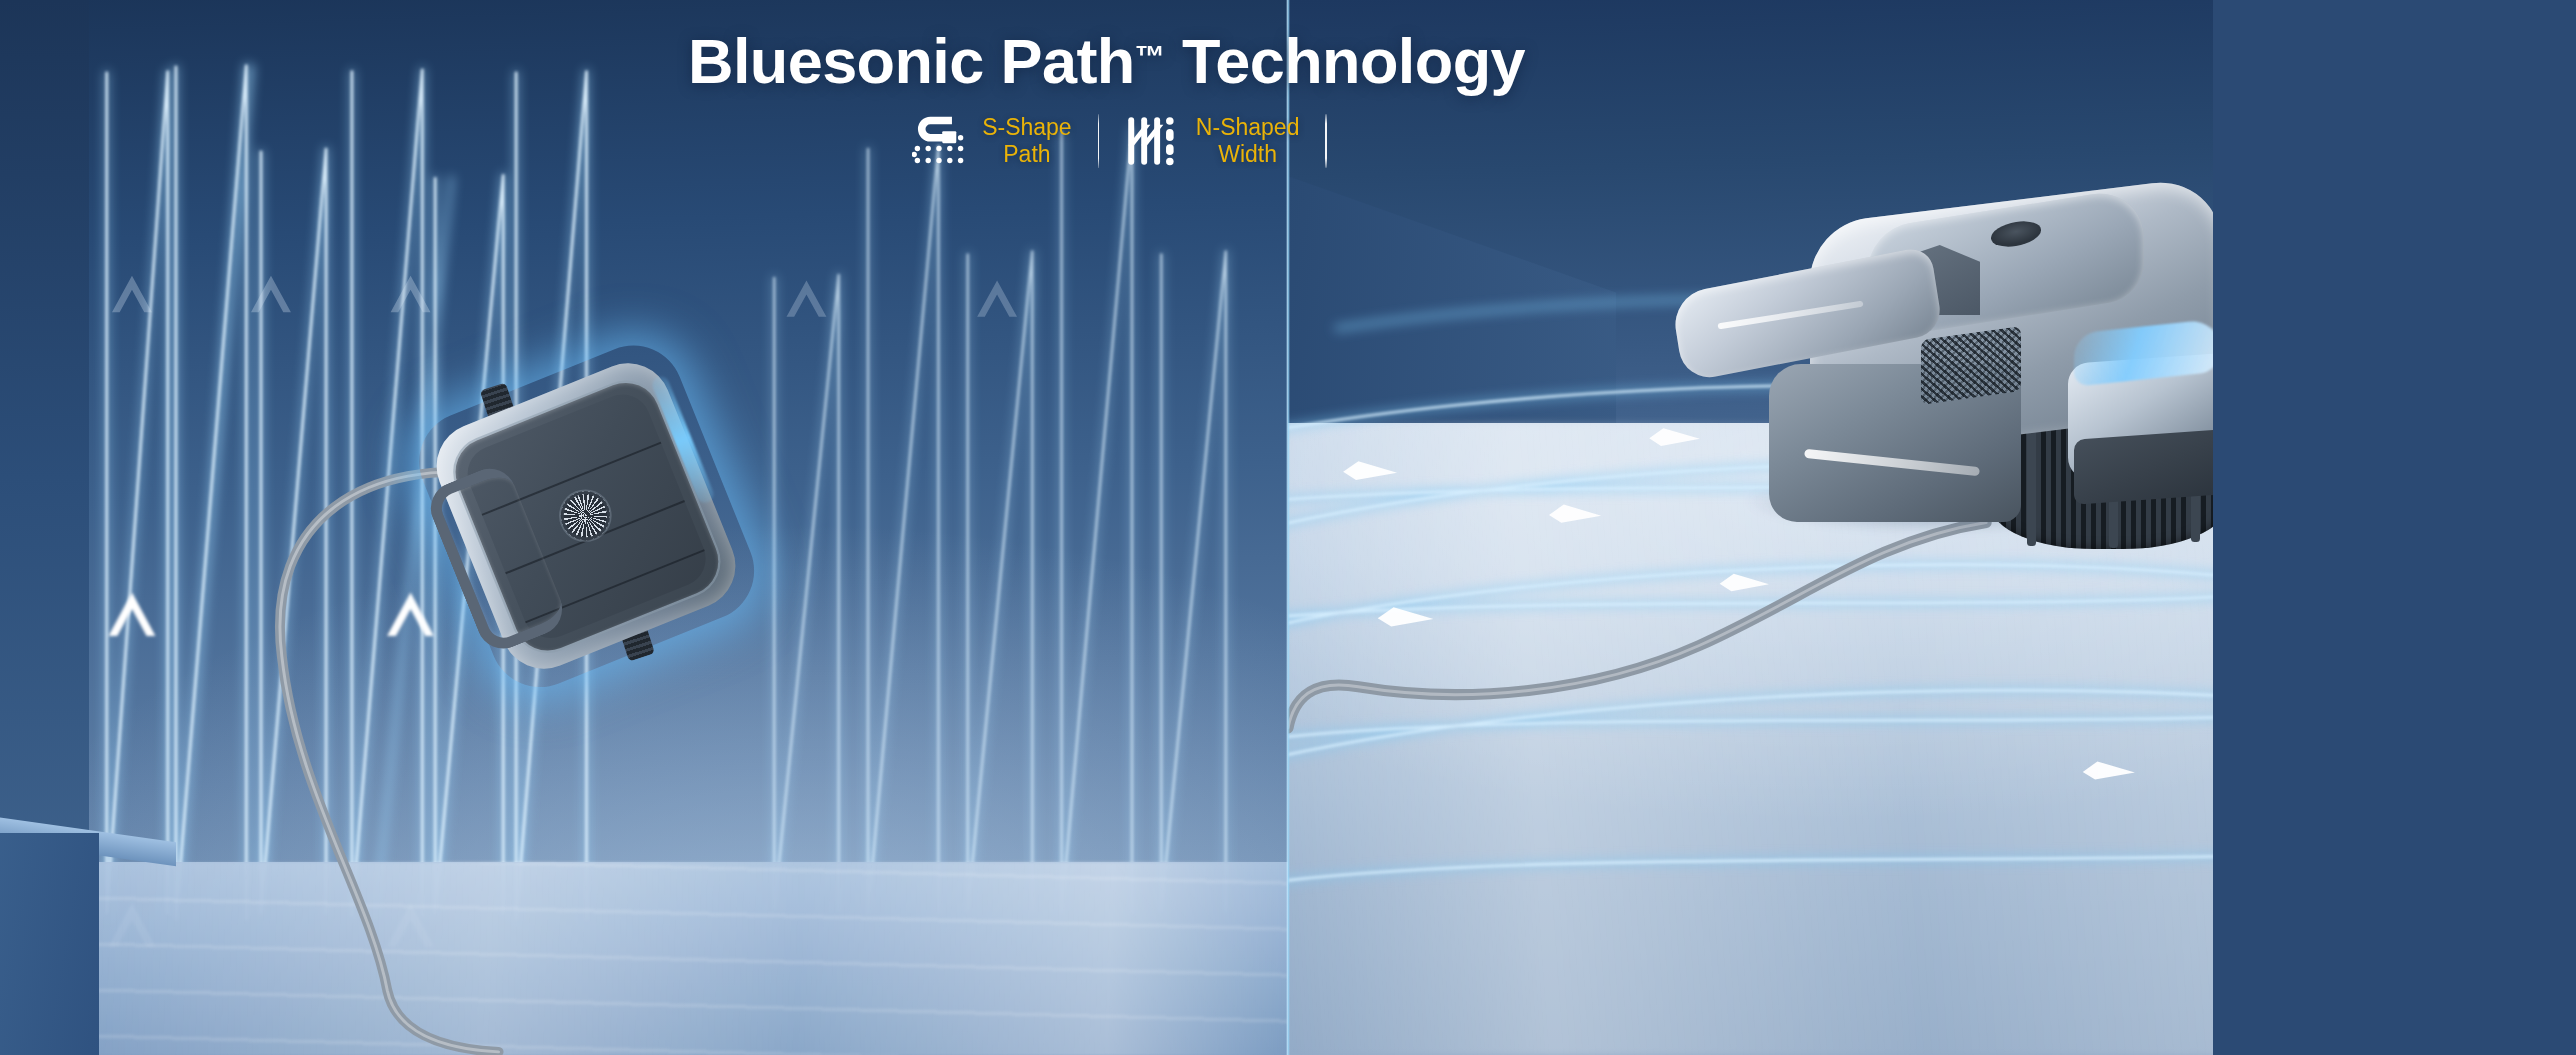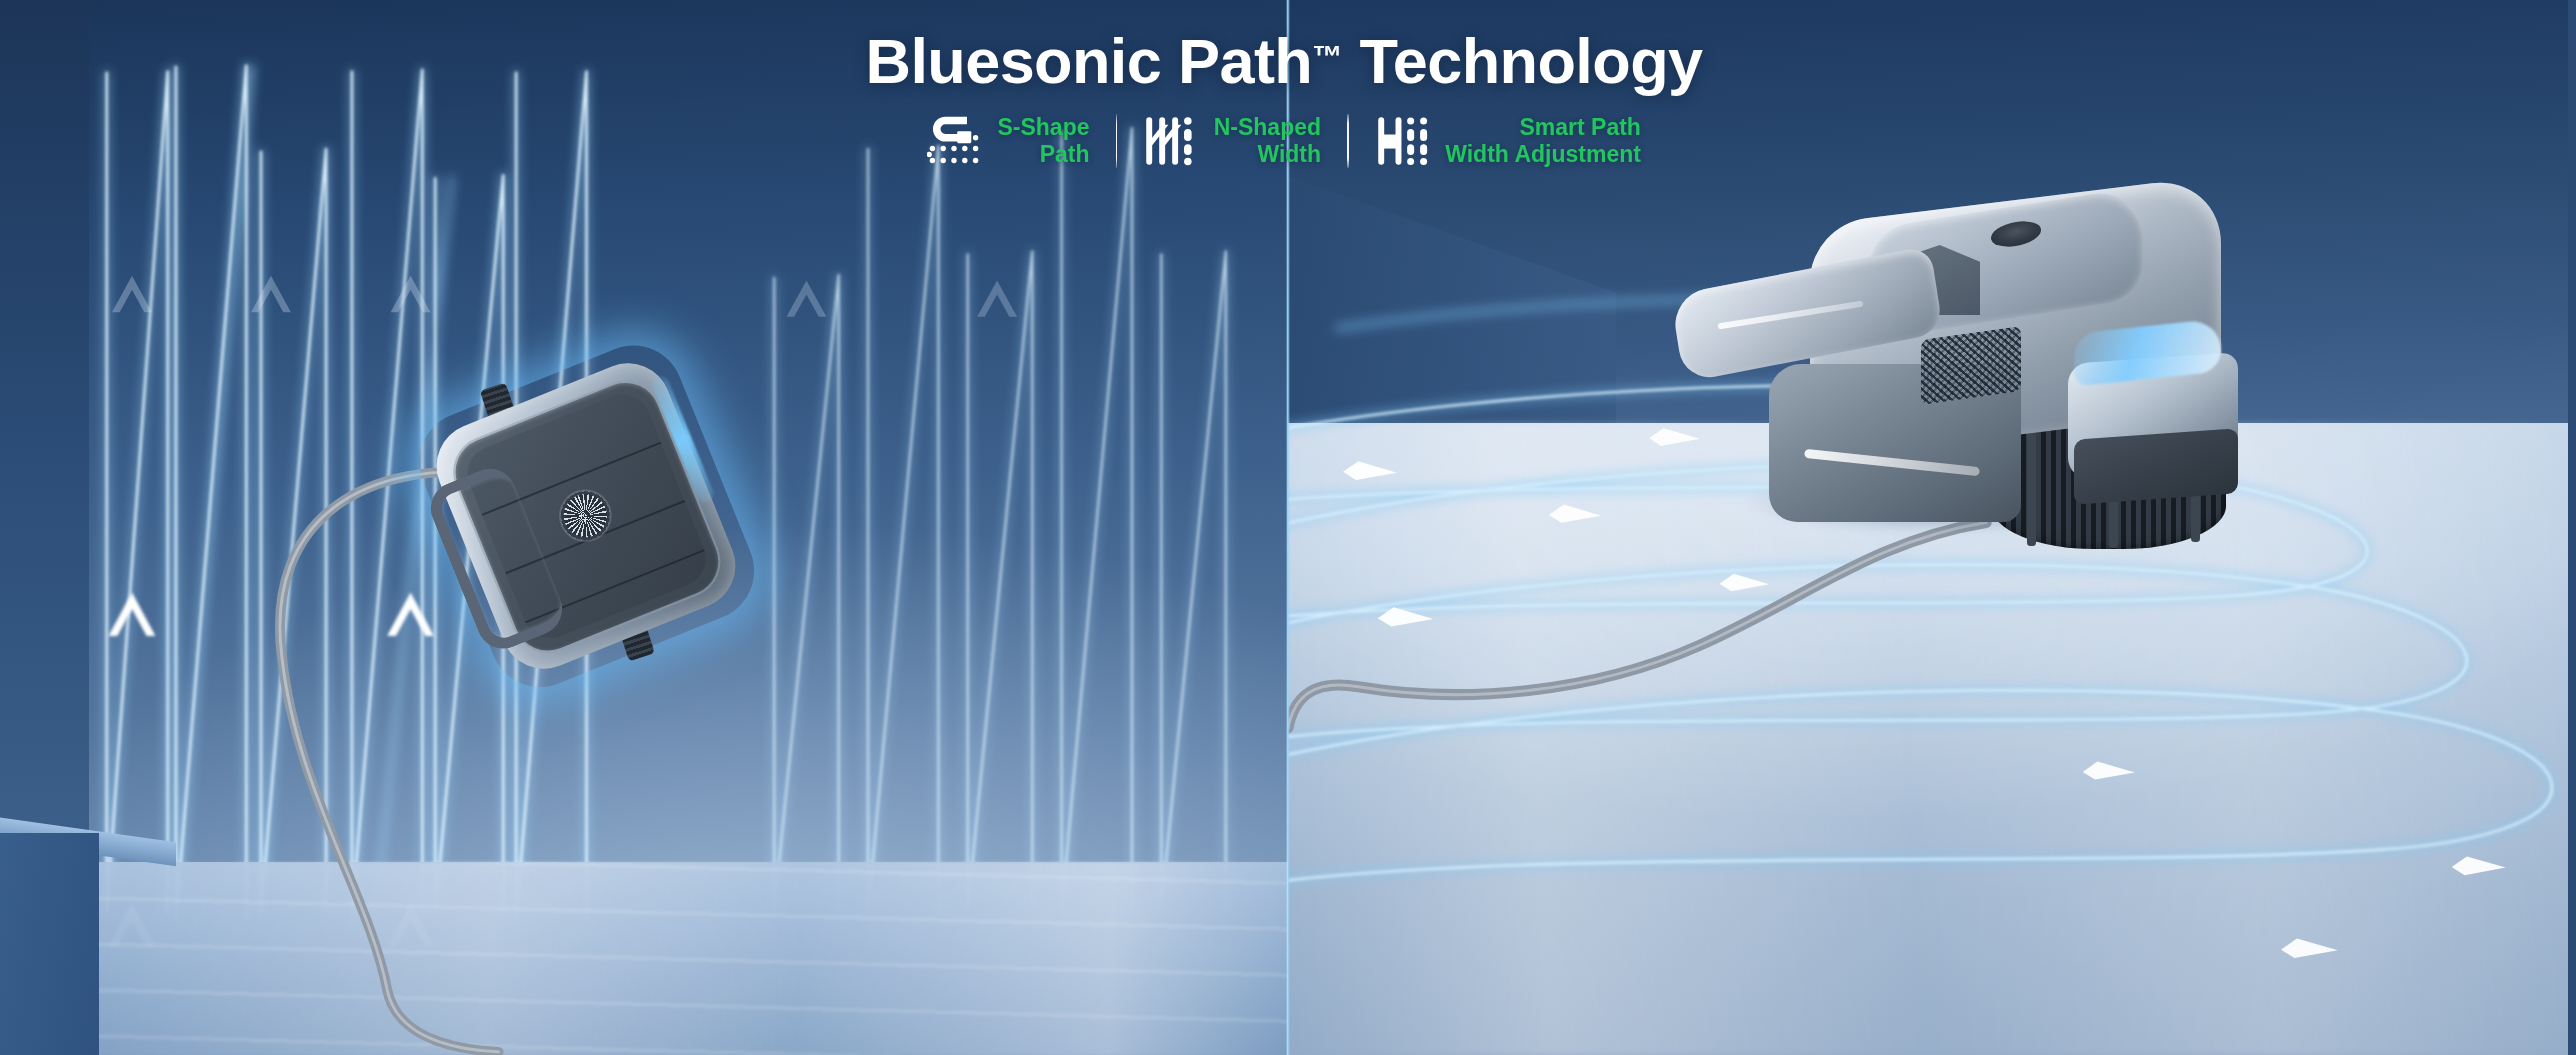--- a/index.html
+++ b/index.html
@@ -3,21 +3,21 @@
 <meta charset="utf-8">
 <title>Bluesonic Path Technology</title>
 <style>
   * { margin:0; padding:0; box-sizing:border-box; }
   html,body { width:2576px; height:1056px; overflow:hidden; }
   body {
     font-family:"Liberation Sans", sans-serif;
     background:#2b4a74;
     position:relative;
   }
-  #stage { position:absolute; inset:0; width:2568px; height:1056px; overflow:hidden;padding-left:7px; }
+  #stage { position:absolute; inset:0; width:2213px; height:1056px; overflow:hidden;padding-left:7px; }
 
   
   .panel { position:absolute; top:0; height:1056px; overflow:hidden; }
   #panel-left  { left:0;      width:1288px; }
   #panel-right { left:1288px; width:1288px; }
 
   
   #panel-left .base {
     position:absolute; inset:0;
     background:
@@ -257,22 +257,22 @@
     text-shadow:0 1.2px 9.4px rgba(12,30,56,.5);
     white-space:nowrap;
   }
   #features {
     margin-top:20px;
     display:flex; justify-content:center; align-items:center; gap:0;
   }
   .feature { display:flex; align-items:center; gap:16.4px; padding:0 26px; }
   .feature .ficon { width:54px; height:54px; flex:0 0 auto; }
   .feature .flabel {
-    font-size:23px; line-height:1.18; color:#22c55e; font-weight:700;
-    text-align:right; white-space:pre-line;
+    font-size:23px; line-height:1.18; color:#eab308; font-weight:400;
+    text-align:center; white-space:pre-line;
     text-shadow:0 1.2px 5.9px rgba(12,30,56,.45);
   }
   .fdivider {
     width:1.8px; height:54px;
     background:linear-gradient(180deg, rgba(255,255,255,.25), rgba(255,255,255,.95) 18%, rgba(255,255,255,.95) 82%, rgba(255,255,255,.25));
     border-radius:1.2px; flex:0 0 auto;
   }
 </style>
 </head>
 <body>
@@ -490,37 +490,18 @@
             <rect x="76" y="56" width="14" height="20" rx="7"></rect>
             <circle cx="83" cy="88" r="7"></circle>
           </g>
         </svg>
         <div class="flabel">N-Shaped
 Width</div>
       </div>
 
       <div class="fdivider"></div>
 
-      <div class="feature">
-        <svg class="ficon" viewBox="0 0 100 100">
-          <g fill="#fff">
-            <rect x="6" y="6" width="11" height="88" rx="5.5"></rect>
-            <rect x="38" y="6" width="11" height="88" rx="5.5"></rect>
-            <rect x="15" y="38" width="26" height="26"></rect>
-            <circle cx="66" cy="13" r="6.5"></circle>
-            <rect x="59.5" y="28" width="13" height="22" rx="6.5"></rect>
-            <rect x="59.5" y="56" width="13" height="20" rx="6.5"></rect>
-            <circle cx="66" cy="88" r="6.5"></circle>
-            <circle cx="90" cy="13" r="6.5"></circle>
-            <rect x="83.5" y="28" width="13" height="22" rx="6.5"></rect>
-            <rect x="83.5" y="56" width="13" height="20" rx="6.5"></rect>
-            <circle cx="90" cy="88" r="6.5"></circle>
-          </g>
-        </svg>
-        <div class="flabel">Smart Path
-Width Adjustment</div>
-      </div>
 
     </div>
   </div>
 
 </div>
 
 
 </body></html>

